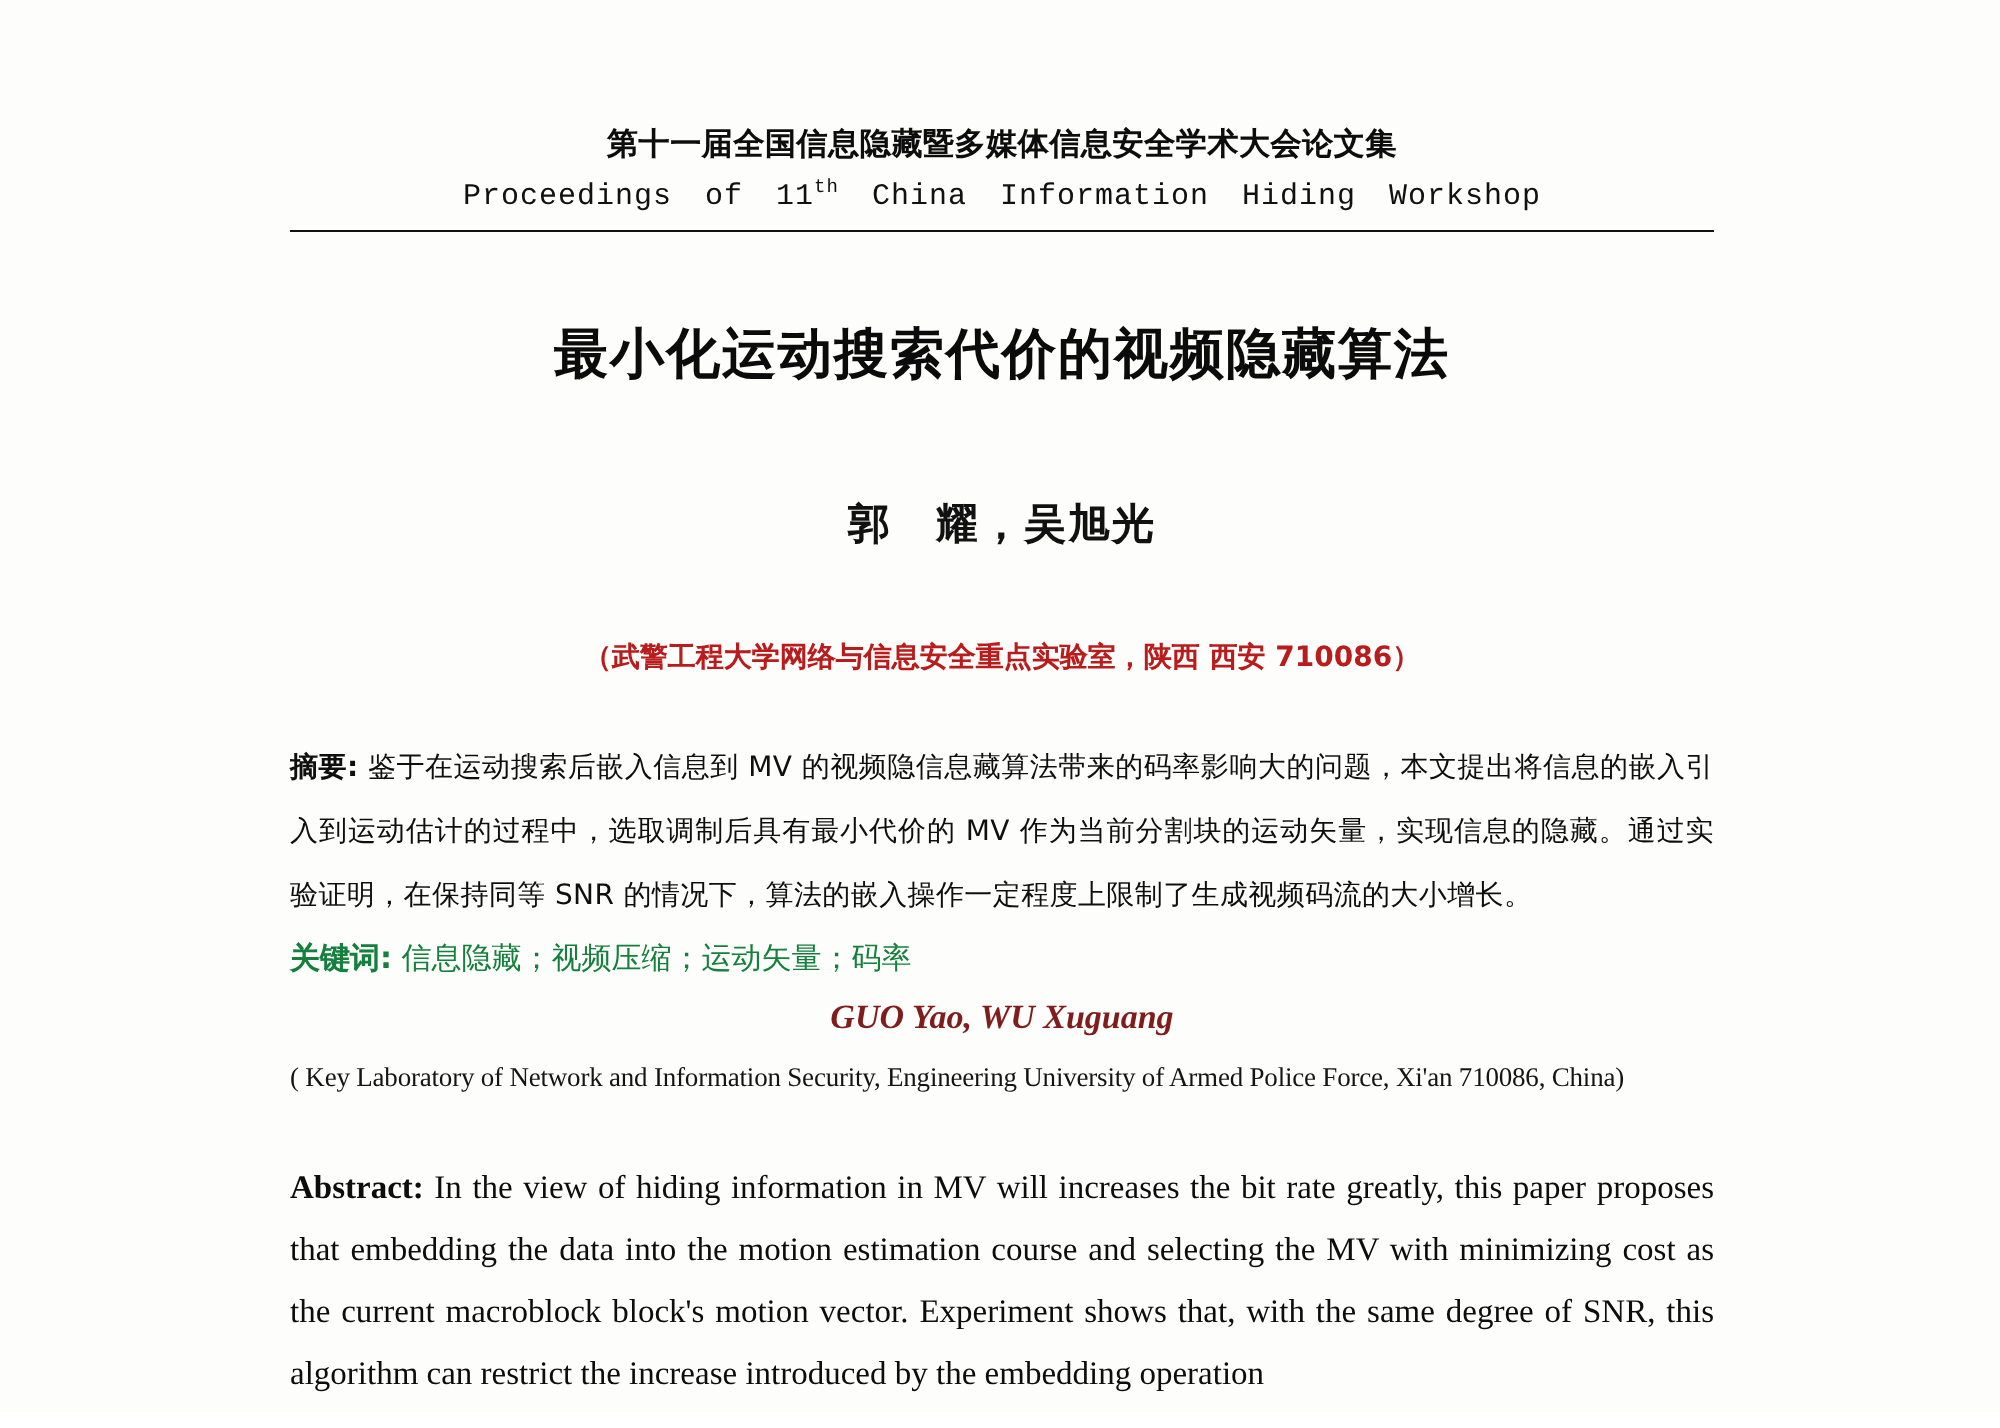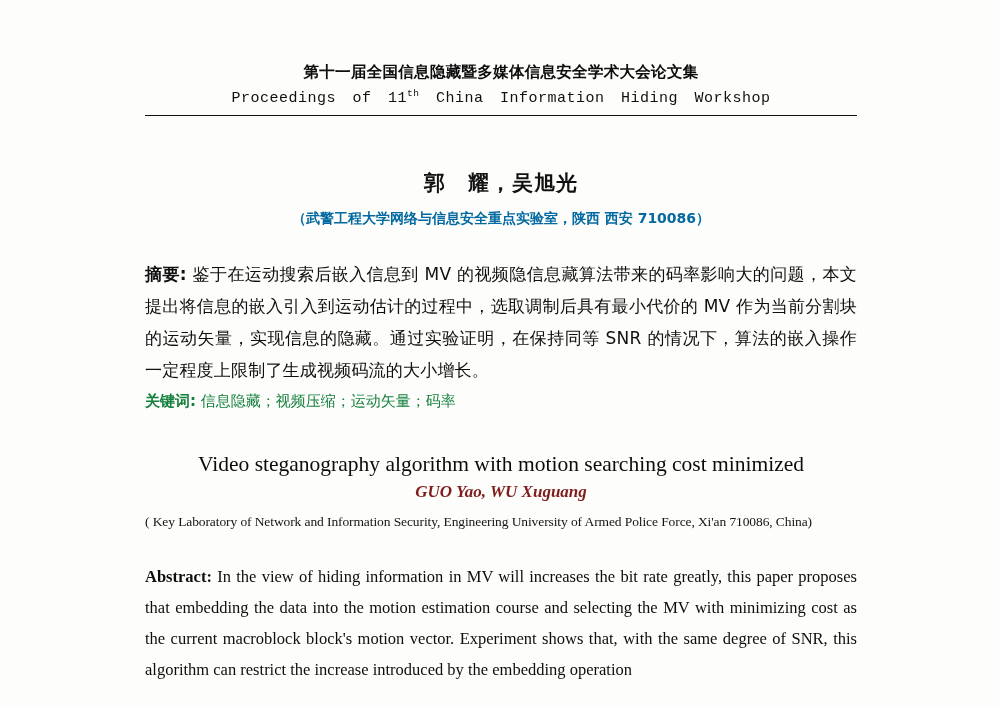--- a/index.html
+++ b/index.html
@@ -76,33 +76,33 @@
     font-weight: bold;
     font-size: 21px;
     letter-spacing: 1px;
     color: #111;
   }
   .authors-cn .gap {
     display: inline-block;
     width: 22px;
   }
   .affil-cn {
-    margin-top: 13px;
+    margin-top: 44px;
     text-align: center;
     font-family: "DejaVu Sans", sans-serif;
     font-size: 14px;
     font-weight: bold;
-    color: #0369a1;
+    color: #b91c1c;
   }
 
   
   .abs-cn {
     margin-top: 30px;
     font-family: "DejaVu Sans", sans-serif;
-    font-size: 17px;
+    font-size: 14px;
     line-height: 32px;
     color: #0f0f0f;
     text-align: justify;
     letter-spacing: 0.2px;
   }
   .abs-cn .lead {
     font-weight: bold;
   }
   .kw-cn {
     margin-top: 0;
@@ -165,30 +165,30 @@
 
 <div class="page">
   <div class="content">
 
     <div class="header-block">
       <div class="header-cn">第十一届全国信息隐藏暨多媒体信息安全学术大会论文集</div>
       <div class="header-en"><span>Proceedings   of   11</span><sup>th</sup> <span>China   Information   Hiding   Workshop</span></div>
       <div class="header-rule"></div>
     </div>
 
+    <div class="title-cn">最小化运动搜索代价的视频隐藏算法</div>
 
     <div class="authors-cn"><span>郭</span><span class="gap"></span><span>耀，吴旭光</span></div>
 
     <div class="affil-cn">（武警工程大学网络与信息安全重点实验室，陕西 西安 710086）</div>
 
     <div class="abs-cn"><span class="lead">摘要:</span> <span>鉴于在运动搜索后嵌入信息到 MV 的视频隐信息藏算法带来的码率影响大的问题，本文提出将信息的嵌入引入到运动估计的过程中，选取调制后具有最小代价的 MV 作为当前分割块的运动矢量，实现信息的隐藏。通过实验证明，在保持同等 SNR 的情况下，算法的嵌入操作一定程度上限制了生成视频码流的大小增长。</span></div>
 
     <div class="kw-cn"><span class="lead">关键词:</span> <span>信息隐藏；视频压缩；运动矢量；码率</span></div>
 
-    <div class="title-en">Video steganography algorithm with motion searching cost minimized</div>
 
     <div class="authors-en">GUO Yao, WU Xuguang</div>
 
     <div class="affil-en">( Key Laboratory of Network and Information Security, Engineering University of Armed Police Force, Xi'an 710086, China)</div>
 
     <div class="abs-en"><span class="lead">Abstract:</span><span> In the view of hiding information in MV will increases the bit rate greatly, this paper proposes that embedding the data into the motion estimation course and selecting the MV with minimizing cost as the current macroblock block's motion vector. Experiment shows that, with the same degree of SNR, this algorithm can restrict the increase introduced by the embedding operation</span></div>
 
   </div>
   <div class="clip-bottom"></div>
 </div>

